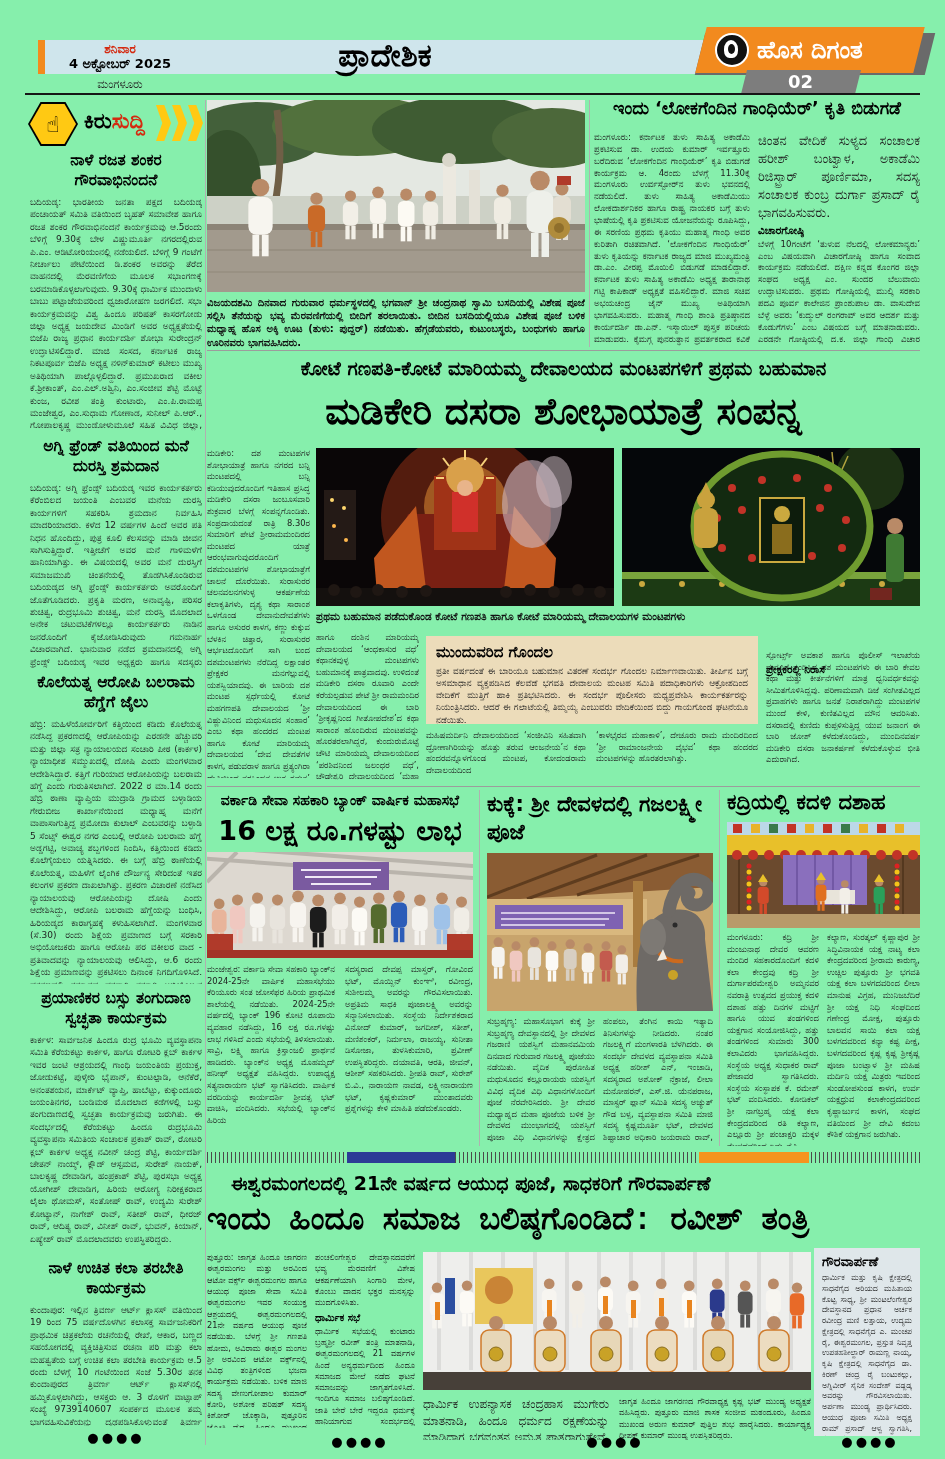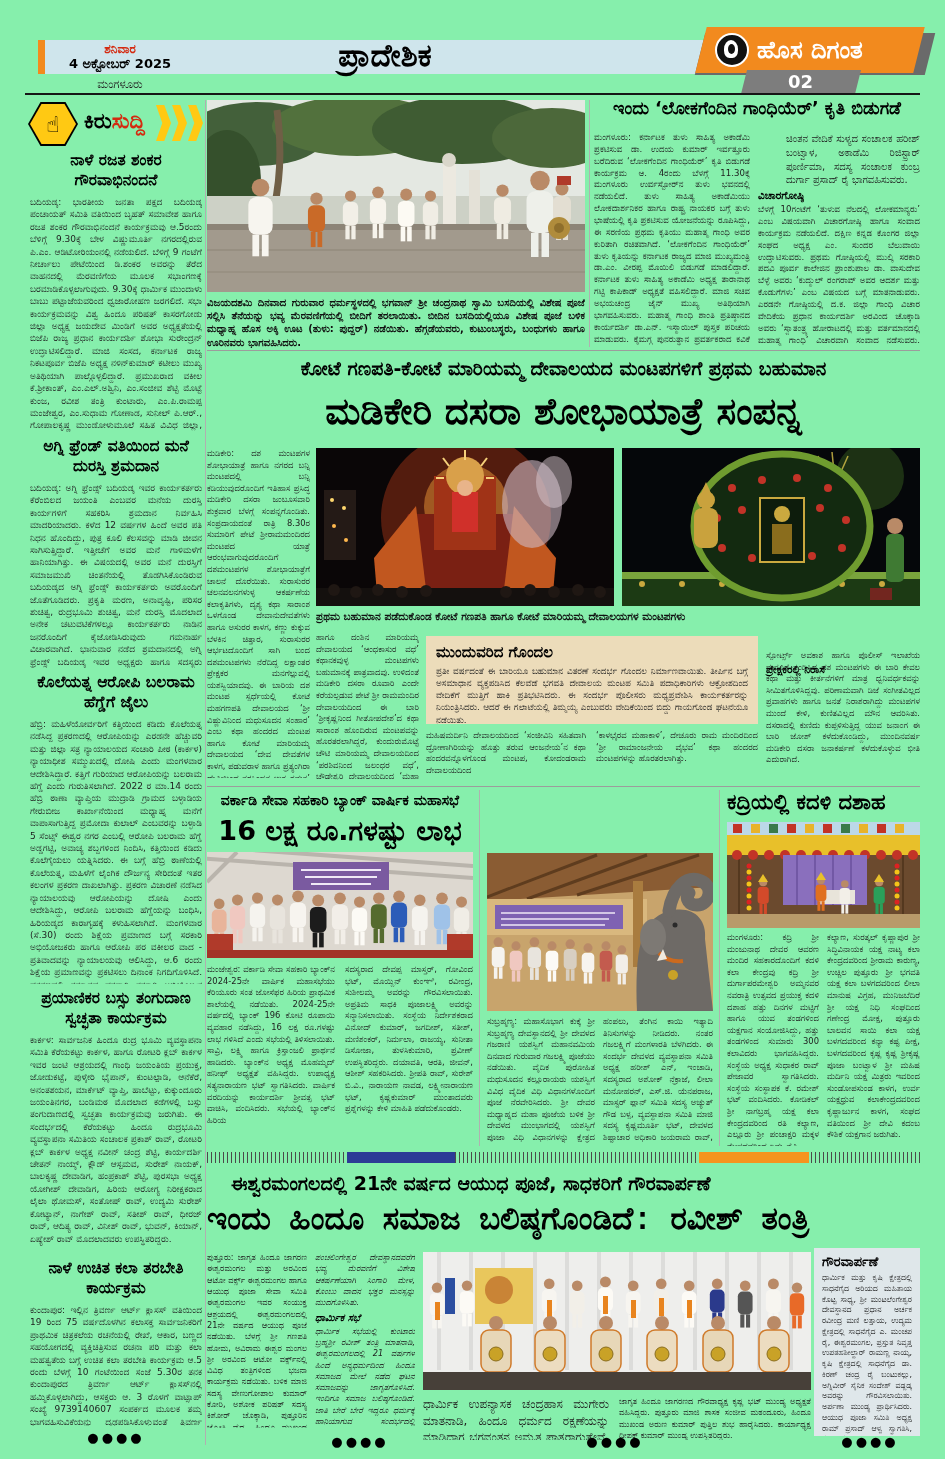--- a/index.html
+++ b/index.html
@@ -119,21 +119,21 @@
     <circle cx="352" cy="128" r="11" fill="#b08c3c"></circle>
     <circle cx="352" cy="128" r="5" fill="#8f6f2c"></circle>
   </svg>
   <div class="abs cap" style="left:207px;top:296px;width:378px;height:52px;">ವಿಜಯದಶಮಿ ದಿನವಾದ ಗುರುವಾರ ಧರ್ಮಸ್ಥಳದಲ್ಲಿ ಭಗವಾನ್ ಶ್ರೀ ಚಂದ್ರನಾಥ ಸ್ವಾಮಿ ಬಸದಿಯಲ್ಲಿ ವಿಶೇಷ ಪೂಜೆ ಸಲ್ಲಿಸಿ ತೆನೆಯನ್ನು ಭವ್ಯ ಮೆರವಣಿಗೆಯಲ್ಲಿ ಬೀದಿಗೆ ತರಲಾಯಿತು. ಬೀದಿನ ಬಸದಿಯಲ್ಲಿಯೂ ವಿಶೇಷ ಪೂಜೆ ಬಳಿಕ ಮಧ್ಯಾಹ್ನ ಹೊಸ ಅಕ್ಕಿ ಊಟ (ತುಳು: ಪುದ್ದರ್) ನಡೆಯಿತು. ಹೆಗ್ಗಡೆಯವರು, ಕುಟುಂಬಸ್ಥರು, ಬಂಧುಗಳು ಹಾಗೂ ಊರಿನವರು ಭಾಗವಹಿಸಿದರು.</div>
 
   <div class="rule-v" style="left:589px;top:100px;height:247px;"></div>
 
   <div class="abs hl" style="left:594px;top:98px;width:326px;height:30px;font-size:17.5px;text-align:center;overflow:hidden;">ಇಂದು ‘ಲೋಕಗೆಂದಿನ ಗಾಂಧಿಯೆರ್’ ಕೃತಿ ಬಿಡುಗಡೆ</div>
   <div class="abs btxt" style="left:594px;top:132px;width:156px;height:214px;font-size:8.6px;">ಮಂಗಳೂರು: ಕರ್ನಾಟಕ ತುಳು ಸಾಹಿತ್ಯ ಅಕಾಡೆಮಿ ಪ್ರಕಟಿಸುವ ಡಾ. ಉದಯ ಕುಮಾರ್ ಇರ್ವತ್ತೂರು ಬರೆದಿರುವ ‘ಲೋಕಗೆಂದಿನ ಗಾಂಧಿಯೆರ್’ ಕೃತಿ ಬಿಡುಗಡೆ ಕಾರ್ಯಕ್ರಮ ಆ. 4ರಂದು ಬೆಳಗ್ಗೆ 11.30ಕ್ಕೆ ಮಂಗಳೂರು ಉರ್ವಸ್ಟೋರ್‌ನ ತುಳು ಭವನದಲ್ಲಿ ನಡೆಯಲಿದೆ. ತುಳು ಸಾಹಿತ್ಯ ಅಕಾಡೆಮಿಯು ಲೋಕದಾರ್ಶನಿಕರ ಹಾಗೂ ರಾಷ್ಟ್ರ ನಾಯಕರ ಬಗ್ಗೆ ತುಳು ಭಾಷೆಯಲ್ಲಿ ಕೃತಿ ಪ್ರಕಟಿಸುವ ಯೋಜನೆಯನ್ನು ರೂಪಿಸಿದ್ದು, ಈ ಸರಣಿಯ ಪ್ರಥಮ ಕೃತಿಯು ಮಹಾತ್ಮ ಗಾಂಧಿ ಅವರ ಕುರಿತಾಗಿ ರಚಿತವಾಗಿದೆ. ‘ಲೋಕಗೆಂದಿನ ಗಾಂಧಿಯೆರ್’ ತುಳು ಕೃತಿಯನ್ನು ಕರ್ನಾಟಕ ರಾಜ್ಯದ ಮಾಜಿ ಮುಖ್ಯಮಂತ್ರಿ ಡಾ.ಎಂ. ವೀರಪ್ಪ ಮೊಯಿಲಿ ಬಿಡುಗಡೆ ಮಾಡಲಿದ್ದಾರೆ. ಕರ್ನಾಟಕ ತುಳು ಸಾಹಿತ್ಯ ಅಕಾಡೆಮಿ ಅಧ್ಯಕ್ಷ ತಾರಾನಾಥ ಗಟ್ಟಿ ಕಾಪಿಕಾಡ್ ಅಧ್ಯಕ್ಷತೆ ವಹಿಸಲಿದ್ದಾರೆ. ಮಾಜಿ ಸಚಿವ ಅಭಯಚಂದ್ರ ಜೈನ್ ಮುಖ್ಯ ಅತಿಥಿಯಾಗಿ ಭಾಗವಹಿಸುವರು. ಮಹಾತ್ಮ ಗಾಂಧಿ ಶಾಂತಿ ಪ್ರತಿಷ್ಠಾನದ ಕಾರ್ಯದರ್ಶಿ ಡಾ.ಎನ್. ಇಸ್ಮಾಯಿಲ್ ಪುಸ್ತಕ ಪರಿಚಯ ಮಾಡುವರು. ಕೈಮಗ್ಗ ಪುನರುತ್ಥಾನ ಪ್ರವರ್ತಕರಾದ ಕವಿಕೆ ಬ್ರಹ್ಮ ಅಧ್ಯಕ್ಷ ಮಮತಾ ರೈ, ಗಾಂಧಿ</div>
   <div class="abs" style="left:758px;top:132px;width:162px;height:214px;overflow:hidden;">
-    <div class="btxt" style="font-size:10px;margin-left:28px;">ಚಿಂತನ ವೇದಿಕೆ ಸುಳ್ಯದ ಸಂಚಾಲಕ ಹರೀಶ್ ಬಂಟ್ವಾಳ, ಅಕಾಡೆಮಿ ರಿಜಿಸ್ಟ್ರಾರ್ ಪೂರ್ಣಿಮಾ, ಸದಸ್ಯ ಸಂಚಾಲಕ ಕುಂಬ್ರ ದುರ್ಗಾ ಪ್ರಸಾದ್ ರೈ ಭಾಗವಹಿಸುವರು.</div>
+    <div class="btxt" style="font-size:13px;">ಚಿಂತನ ವೇದಿಕೆ ಸುಳ್ಯದ ಸಂಚಾಲಕ ಹರೀಶ್ ಬಂಟ್ವಾಳ, ಅಕಾಡೆಮಿ ರಿಜಿಸ್ಟ್ರಾರ್ ಪೂರ್ಣಿಮಾ, ಸದಸ್ಯ ಸಂಚಾಲಕ ಕುಂಬ್ರ ದುರ್ಗಾ ಪ್ರಸಾದ್ ರೈ ಭಾಗವಹಿಸುವರು.</div>
     <div class="hl" style="font-size:10.5px;margin:3px 0 2px;font-family:Liberation Serif, serif;">ವಿಚಾರಗೋಷ್ಠಿ</div>
     <div class="btxt" style="font-size:8.6px;">ಬೆಳಗ್ಗೆ 10ಗಂಟೆಗೆ ‘ತುಳುವ ನೆಲದಲ್ಲಿ ಲೋಕಮಾನ್ಯರು’ ಎಂಬ ವಿಷಯವಾಗಿ ವಿಚಾರಗೋಷ್ಠಿ ಹಾಗೂ ಸಂವಾದ ಕಾರ್ಯಕ್ರಮ ನಡೆಯಲಿದೆ. ದಕ್ಷಿಣ ಕನ್ನಡ ಕೊಂಗರ ಜಿಲ್ಲಾ ಸಂಘದ ಅಧ್ಯಕ್ಷ ಎಂ. ಸುಂದರ ಬೆಲುವಾಯಿ ಉದ್ಘಾಟಿಸುವರು. ಪ್ರಥಮ ಗೋಷ್ಠಿಯಲ್ಲಿ ಮುಲ್ಕಿ ಸರಕಾರಿ ಪದವಿ ಪೂರ್ವ ಕಾಲೇಜಿನ ಪ್ರಾಂಶುಪಾಲ ಡಾ. ವಾಸುದೇವ ಬೆಳ್ಳೆ ಅವರು ‘ಕುದ್ಮುಲ್ ರಂಗರಾವ್ ಅವರ ಆದರ್ಶ ಮತ್ತು ಕೊಡುಗೆಗಳು’ ಎಂಬ ವಿಷಯದ ಬಗ್ಗೆ ಮಾತನಾಡುವರು. ಎರಡನೇ ಗೋಷ್ಠಿಯಲ್ಲಿ ದ.ಕ. ಜಿಲ್ಲಾ ಗಾಂಧಿ ವಿಚಾರ ವೇದಿಕೆಯ ಪ್ರಧಾನ ಕಾರ್ಯದರ್ಶಿ ಅರವಿಂದ ಚೊಕ್ಕಾಡಿ ಅವರು ‘ಸ್ವಾತಂತ್ರ್ಯ ಹೋರಾಟದಲ್ಲಿ ಮತ್ತು ವರ್ತಮಾನದಲ್ಲಿ ಮಹಾತ್ಮ ಗಾಂಧಿ’ ವಿಚಾರವಾಗಿ ಸಂವಾದ ನಡೆಸುವರು. ಗೋಷ್ಠಿಯನ್ನು ಅಕಾಡೆಮಿ ಸದಸ್ಯ ಉದ್ಯಮವರ ನಾಗೇಶ್ ಕುಮಾರ್ ನಿರ್ವಹಿಸುವರು ಎಂದು ತುಳು ಅಕಾಡೆಮಿ ಪ್ರಕಟಣೆ ತಿಳಿಸಿದೆ.</div>
   </div>
 
   <div class="rule-h" style="left:207px;top:350px;width:713px;"></div>
 
   <div class="abs hl" style="left:207px;top:383px;width:713px;height:58px;font-size:37px;line-height:58px;text-align:center;overflow:hidden;">ಮಡಿಕೇರಿ ದಸರಾ ಶೋಭಾಯಾತ್ರೆ ಸಂಪನ್ನ</div>
   <div class="abs hl" style="left:207px;top:357px;width:713px;height:25px;font-size:19px;text-align:center;overflow:hidden;">ಕೋಟೆ ಗಣಪತಿ-ಕೋಟೆ ಮಾರಿಯಮ್ಮ ದೇವಾಲಯದ ಮಂಟಪಗಳಿಗೆ ಪ್ರಥಮ ಬಹುಮಾನ</div>
 
   <div class="abs btxt" style="left:207px;top:448px;width:103px;height:330px;font-size:8.4px;">ಮಡಿಕೇರಿ: ದಶ ಮಂಟಪಗಳ ಶೋಭಾಯಾತ್ರೆ ಹಾಗೂ ನಗರದ ಬನ್ನಿ ಮಂಟಪದಲ್ಲಿ ಬನ್ನಿ ಕಡಿಯುವುದರೊಂದಿಗೆ ಇತಿಹಾಸ ಪ್ರಸಿದ್ಧ ಮಡಿಕೇರಿ ದಸರಾ ಜಂಬೂಸವಾರಿ ಶುಕ್ರವಾರ ಬೆಳಗ್ಗೆ ಸಂಪನ್ನಗೊಂಡಿತು. ಸಂಪ್ರದಾಯದಂತೆ ರಾತ್ರಿ 8.30ರ ಸುಮಾರಿಗೆ ಪೇಟೆ ಶ್ರೀರಾಮಮಂದಿರದ ಮಂಟಪದ ಯಾತ್ರೆ ಆರಂಭವಾಗುವುದರೊಂದಿಗೆ ದಶಮಂಟಪಗಳ ಶೋಭಾಯಾತ್ರೆಗೆ ಚಾಲನೆ ದೊರೆಯಿತು. ಸುರಾಸುರರ ಚಲನವಲನಗಳುಳ್ಳ ಆಕರ್ಷಣೆಯ ಕಲಾಕೃತಿಗಳು, ದೃಶ್ಯ ಕಥಾ ಸಾರಾಂಶ ಒಳಗೊಂಡ ದೇವಾನುದೇವತೆಗಳು ಹಾಗೂ ಅಸುರರ ಕಾಳಗ, ಕಣ್ಣು ಕುಕ್ಕುವ ಬೆಳಕಿನ ಚಿತ್ತಾರ, ಸುರಾಸುರರ ಆರ್ಭಟದೊಂದಿಗೆ ಸಾಗಿ ಬಂದ ದಶಮಂಟಪಗಳು ನೆರೆದಿದ್ದ ಲಕ್ಷಾಂತರ ಪ್ರೇಕ್ಷಕರ ಮನಗೆಲ್ಲುವಲ್ಲಿ ಯಶಸ್ವಿಯಾದವು. ಈ ಬಾರಿಯ ದಶ ಮಂಟಪ ಸ್ಪರ್ಧೆಯಲ್ಲಿ ಕೋಟೆ ಮಹಗಣಪತಿ ದೇವಾಲಯದ ‘ಶ್ರೀ ವಿಷ್ಣುವಿನಿಂದ ಮಧುಸೂದನ ಸಂಹಾರ’ ಎಂಬ ಕಥಾ ಹಂದರದ ಮಂಟಪ ಹಾಗೂ ಕೋಟೆ ಮಾರಿಯಮ್ಮ ದೇವಾಲಯದ ‘ದೇವ ದೇವತೆಗಳ ಕಾಳಗ, ಪಡುವರಾಳ ಹಾಗೂ ಪ್ರತ್ಯಂಗಿರಾ ದೇವಿಯಿಂದ ನರಸಿಂಹನ ಉಗ್ರ ಶಮನ’ ಕಥಾಹಂದರಗಳಿಂದ ಮಂಟಪಗಳು ಪ್ರಥಮ ಬಹುಮಾನವನ್ನು ಹಂಚಿಕೊಂಡವು.</div>
@@ -273,20 +273,21 @@
     <use href="#person" transform="translate(246,44) scale(0.85)" color="#f0ede6"></use>
     <rect y="98" width="266" height="8" fill="#a23427"></rect>
     <rect x="0" y="82" width="26" height="16" fill="#b03a2a"></rect>
     <rect x="240" y="82" width="26" height="16" fill="#b03a2a"></rect>
   </svg>
   <div class="abs btxt" style="left:207px;top:964px;width:128px;height:182px;font-size:8.4px;">ಮಂಜೇಶ್ವರ: ವರ್ಕಾಡಿ ಸೇವಾ ಸಹಕಾರಿ ಬ್ಯಾಂಕ್‌ನ 2024-25ನೇ ವಾರ್ಷಿಕ ಮಹಾಸಭೆಯು ಕೆರಿಯೂರು ಸಂತ ಜೋಸೆಫರ ಹಿರಿಯ ಪ್ರಾಥಮಿಕ ಶಾಲೆಯಲ್ಲಿ ನಡೆಯಿತು. 2024-25ನೇ ವರ್ಷದಲ್ಲಿ ಬ್ಯಾಂಕ್ 196 ಕೋಟಿ ರೂಪಾಯಿ ವ್ಯವಹಾರ ನಡೆಸಿದ್ದು, 16 ಲಕ್ಷ ರೂ.ಗಳಷ್ಟು ಲಾಭ ಗಳಿಸಿದೆ ಎಂದು ಸಭೆಯಲ್ಲಿ ತಿಳಿಸಲಾಯಿತು. ಸಾವ್ರಿ, ಲಕ್ಷ್ಮಿ ಹಾಗೂ ಕ್ರಿಸ್ತಾಂಜಲಿ ಪ್ರಾರ್ಥನೆ ಹಾಡಿದರು. ಬ್ಯಾಂಕ್‌ನ ಅಧ್ಯಕ್ಷ ಮೊಹಮ್ಮದ್ ಹನೀಫ್ ಅಧ್ಯಕ್ಷತೆ ವಹಿಸಿದ್ದರು. ಉಪಾಧ್ಯಕ್ಷ ಸತ್ಯನಾರಾಯಣ ಭಟ್ ಸ್ವಾಗತಿಸಿದರು. ವಾರ್ಷಿಕ ವರದಿಯನ್ನು ಕಾರ್ಯದರ್ಶಿ ಶ್ರೀವತ್ಸ ಭಟ್ ವಾಚಿಸಿ, ವಂದಿಸಿದರು. ಸಭೆಯಲ್ಲಿ ಬ್ಯಾಂಕ್‌ನ ಹಿರಿಯ</div>
   <div class="abs btxt" style="left:345px;top:964px;width:128px;height:182px;font-size:8.4px;">ಸದಸ್ಯರಾದ ದೇವಪ್ಪ ಮಾಸ್ತರ್, ಗೋವಿಂದ ಭಟ್, ಮೊಯ್ದಿನ್ ಕುಂಞಿ, ರವೀಂದ್ರ, ಸುಶೀಲಮ್ಮ ಅವರನ್ನು ಗೌರವಿಸಲಾಯಿತು. ಅಪ್ರತಿಮ ಸಾಧಕಿ ಪೂಜಾಲಕ್ಷ್ಮಿ ಅವರನ್ನು ಸನ್ಮಾನಿಸಲಾಯಿತು. ಸಂಸ್ಥೆಯ ನಿರ್ದೇಶಕರಾದ ವಿನೋದ್ ಕುಮಾರ್, ಜಗದೀಶ್, ಸತೀಶ್, ಮಣಿಶಂಕರ್, ನಿರ್ಮಲಾ, ರಾಜಯ್ಯ, ಸುನೀತಾ ಡಿಸೋಜಾ, ತುಳಸಿಕುಮಾರಿ, ಪ್ರವೀಣ್ ಉಪಸ್ಥಿತರಿದ್ದರು. ದಯಾವತಿ, ಆರತಿ, ಜೀವನ್, ಆಶೀಶ್ ಸಹಕರಿಸಿದರು. ಶ್ರೀಪತಿ ರಾವ್, ಸುರೇಶ್ ಬಿ.ವಿ., ನಾರಾಯಣ ನಾವಡ, ಲಕ್ಷ್ಮೀನಾರಾಯಣ ಭಟ್, ಕೃಷ್ಣಕುಮಾರ್ ಮುಂತಾದವರು ಪ್ರಶ್ನೆಗಳನ್ನು ಕೇಳಿ ಮಾಹಿತಿ ಪಡೆದುಕೊಂಡರು.</div>
 
   <div class="rule-v" style="left:479px;top:790px;height:356px;"></div>
 
+  <div class="abs hl" style="left:487px;top:790px;width:226px;height:60px;font-size:21px;line-height:1.35;overflow:hidden;">ಕುಕ್ಕೆ: ಶ್ರೀ ದೇವಳದಲ್ಲಿ ಗಜಲಕ್ಷ್ಮೀ ಪೂಜೆ</div>
   <svg class="abs" style="left:487px;top:853px;" width="226" height="158" viewBox="0 0 226 158">
     <rect width="226" height="158" fill="#c8a46c"></rect>
     <polygon points="0,0 226,0 226,34 0,48" fill="#8a5c33"></polygon>
     <g stroke="#5e3c1e" stroke-width="3">
       <line x1="0" y1="44" x2="110" y2="2"></line>
         <line x1="40" y1="46" x2="160" y2="2"></line>
         <line x1="90" y1="42" x2="212" y2="2"></line>
     </g>
     <rect y="46" width="160" height="36" fill="#d9b87e"></rect>
     <rect x="8" y="52" width="128" height="24" fill="#7e62b2"></rect>
@@ -400,21 +401,21 @@
 
   <div class="abs divider" style="left:207px;top:1152px;width:713px;height:11px;">
     <span class="abs" style="left:140px;top:0;width:108px;height:11px;background:#2c3c96;"></span>
     <span class="abs" style="left:492px;top:0;width:110px;height:11px;background:#f5941e;"></span>
   </div>
 
   <div class="abs hl" style="left:207px;top:1172px;width:713px;height:26px;font-size:19px;overflow:hidden;margin-left:24px;">ಈಶ್ವರಮಂಗಲದಲ್ಲಿ 21ನೇ ವರ್ಷದ ಆಯುಧ ಪೂಜೆ, ಸಾಧಕರಿಗೆ ಗೌರವಾರ್ಪಣೆ</div>
   <div class="abs hl" style="left:207px;top:1198px;width:713px;height:46px;font-size:31px;line-height:46px;overflow:hidden;font-family:Liberation Mono, monospace;">ಇಂದು ಹಿಂದೂ ಸಮಾಜ ಬಲಿಷ್ಠಗೊಂಡಿದೆ: ರವೀಶ್ ತಂತ್ರಿ</div>
 
   <div class="abs btxt" style="left:207px;top:1252px;width:100px;height:176px;font-size:8.2px;">ಪುತ್ತೂರು: ಜಾಗೃತ ಹಿಂದೂ ಜಾಗರಣ ಈಶ್ವರಮಂಗಲ ಮತ್ತು ಅರವಿಂದ ಆಟೋ ವರ್ಕ್ಸ್ ಈಶ್ವರಮಂಗಲ ಹಾಗೂ ಆಯುಧ ಪೂಜಾ ಸೇವಾ ಸಮಿತಿ ಈಶ್ವರಮಂಗಲ ಇವರ ಸಂಯುಕ್ತ ಆಶ್ರಯದಲ್ಲಿ ಈಶ್ವರಮಂಗಲದಲ್ಲಿ 21ನೇ ವರ್ಷದ ಆಯುಧ ಪೂಜೆ ನಡೆಯಿತು. ಬೆಳಗ್ಗೆ ಶ್ರೀ ಗಣಪತಿ ಹೋಮ, ಅವಿರಾಮ ಈಶ್ವರ ಮಂಗಲ ಶ್ರೀ ಅರವಿಂದ ಆಟೋ ವರ್ಕ್ಸ್‌ನಲ್ಲಿ ವಿವಿಧ ತಂತ್ರಿಗಳಿಂದ ಭಜನಾ ಕಾರ್ಯಕ್ರಮ ನಡೆಯಿತು. ಬಳಿಕ ಮಾಜಿ ಸದಸ್ಯ ವೇಣುಗೋಪಾಲ ಕುಮಾರ್ ಕೋರಿ, ಅಶೋಕ ಪರಿಷತ್ ಸದಸ್ಯ ಕಿಶೋರ್ ಚೊಕ್ಕಾಡಿ, ಪುತ್ತೂರಿನ ಜ್ಯೋತಿ ವೈದ್ಯ, ಹಿಂದೂ ಮುಖಂಡ ಎಂ.ಕೆ. ಪ್ರಸಾದ್ ಭಾಗವಹಿಸಿ ಶುಭ ಹಾರೈಸಿದರು. ಅರವಿಂದ ಆಟೋ ವರ್ಕ್ಸ್‌ನ ಮಾಲಕ ಜೋಕಿಂ ಗೌಡ ಉಪಸ್ಥಿತರಿದ್ದರು. ಸಂಜೆ ವಾಹನ ಪೂಜೆ, ಆಯುಧ ಪೂಜೆ, ಮಹಾ ಮಂಗಳಾರತಿ, ಸಂಜೆ ಈಶ್ವರಮಂಗಲ ಮೇಜರ್ ಸಂದೀಪ್ ಉಣ್ಣಿಕೃಷ್ಣನ್ ವೃತ್ತದಿಂದ</div>
-  <div class="abs" style="left:315px;top:1252px;width:100px;height:176px;overflow:hidden;font-style:italic;">
+  <div class="abs" style="left:315px;top:1252px;width:100px;height:176px;overflow:hidden;">
     <div class="btxt" style="font-size:8.2px;">ಪಂಚಲಿಂಗೇಶ್ವರ ದೇವಸ್ಥಾನದವರೆಗೆ ಭವ್ಯ ಮೆರವಣಿಗೆ ವಿಶೇಷ ಆಕರ್ಷಣೆಯಾಗಿ ಸಿಂಗಾರಿ ಮೇಳ, ಕೊಂಬು ವಾದನ ಭಕ್ತರ ಮನಸ್ಸನ್ನು ಮುದಗೊಳಿಸಿತು.</div>
     <div class="hl" style="font-size:10px;margin:3px 0 2px;">ಧಾರ್ಮಿಕ ಸಭೆ</div>
     <div class="btxt" style="font-size:8.2px;">ಧಾರ್ಮಿಕ ಸಭೆಯಲ್ಲಿ ಕುಂಟಾರು ಬ್ರಹ್ಮಶ್ರೀ ರವೀಶ್ ತಂತ್ರಿ ಮಾತನಾಡಿ, ಈಶ್ವರಮಂಗಲದಲ್ಲಿ 21 ವರ್ಷಗಳ ಹಿಂದೆ ಅನ್ಯಧರ್ಮದಿಂದ ಹಿಂದೂ ಸಮಾಜದ ಮೇಲೆ ನಡೆದ ಘಟನೆ ಸಮಾಜವನ್ನು ಜಾಗೃತಗೊಳಿಸಿದೆ. ಇಂದಿಗೂ ಸಮಾಜ ಬಲಿಷ್ಠಗೊಂಡಿದೆ. ಜಾತಿ ಬೇರೆ ಬೇರೆ ಇದ್ದರೂ ಧರ್ಮಕ್ಕೆ ಹಾನಿಯಾಗುವ ಸಂದರ್ಭದಲ್ಲಿ ನಾವೆಲ್ಲರೂ ಸೇರಿ ನಿಲ್ಲುತ್ತೇವೆ. ಇದು ಹೆಮ್ಮೆಯ ವಿಷಯವಾಗಿದೆ. ದೇಶ ಸಂಸ್ಕೃತಿ, ಪರಂಪರೆ ಒಪ್ಪಿಕೊಳ್ಳುವವರು ಯಾರು ಇದ್ದರೂ ಸಮಾನ ಒಪ್ಪಿಕೊಳ್ಳುತ್ತದೆ. ಸಮಾಜದ ಮೇಲೆ ಅನ್ಯ ಸಮುದಾಯದವರು ಆಕ್ರಮಿಸಿಕೊಂಡರೆ ಸಮಾಜ ತಕ್ಕ ಪಾಠ ಕಲಿಸುತ್ತದೆ ಎಂದು ಹೇಳಿದರು.</div>
   </div>
 
   <svg class="abs" style="left:423px;top:1252px;" width="388" height="138" viewBox="0 0 388 138">
     <rect width="388" height="138" fill="#eeeeec"></rect>
     <g stroke="#dcdcda" stroke-width="4">
       <line x1="16" y1="0" x2="16" y2="118"></line>
         <line x1="48" y1="0" x2="48" y2="118"></line>

